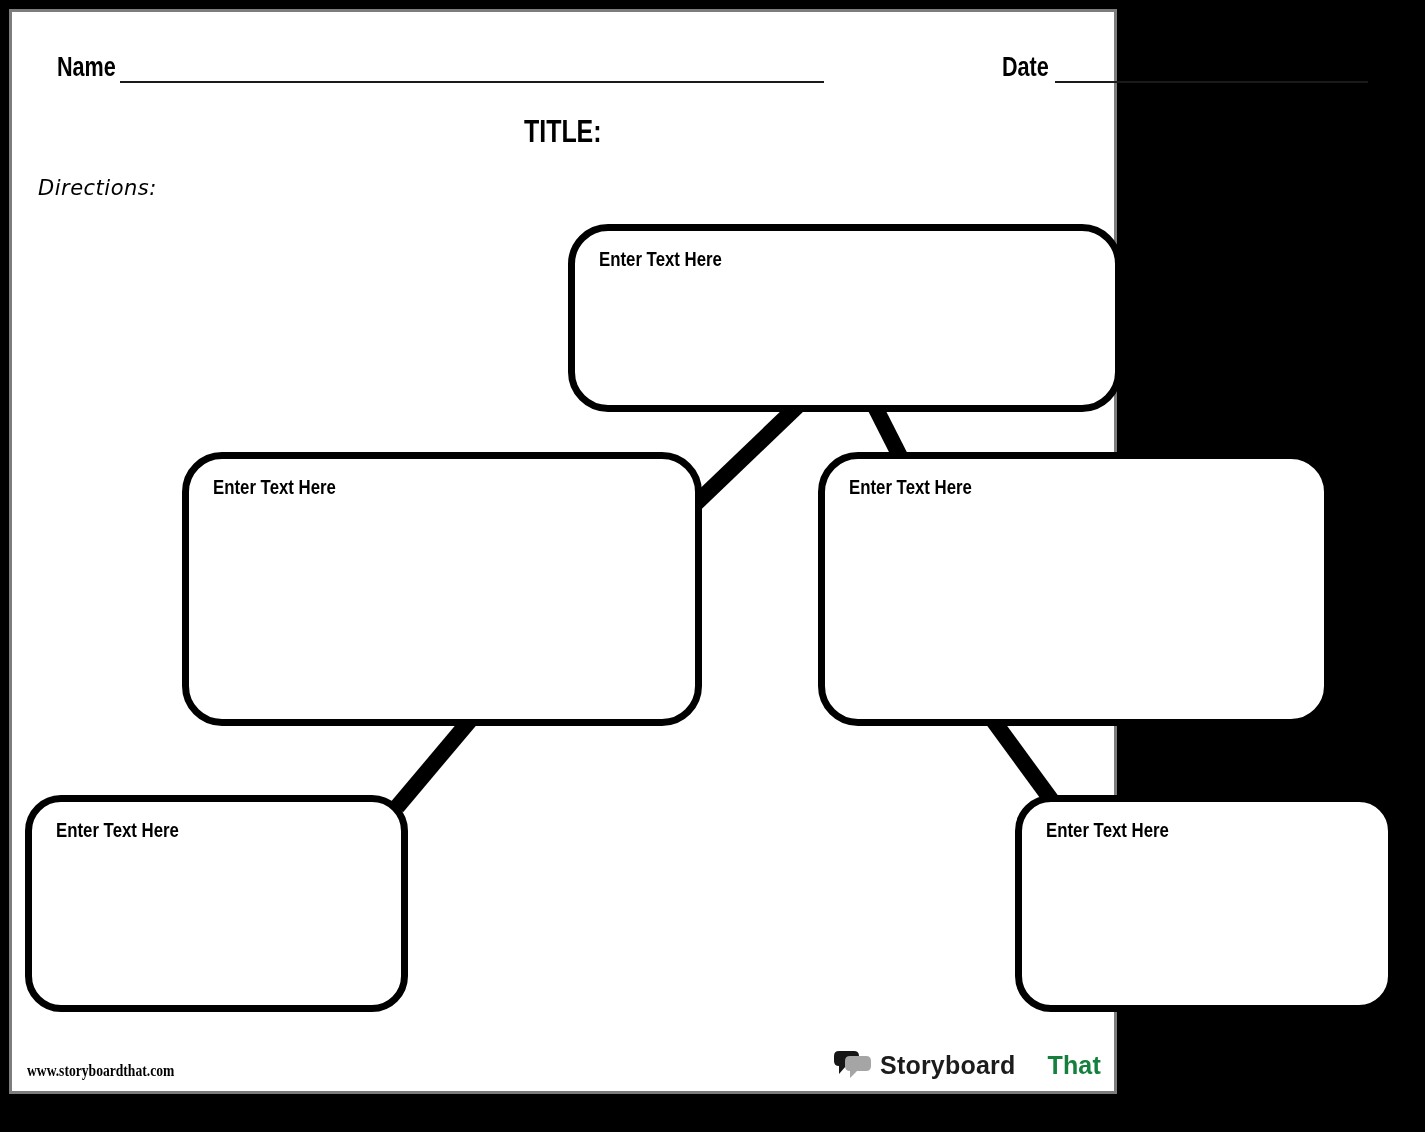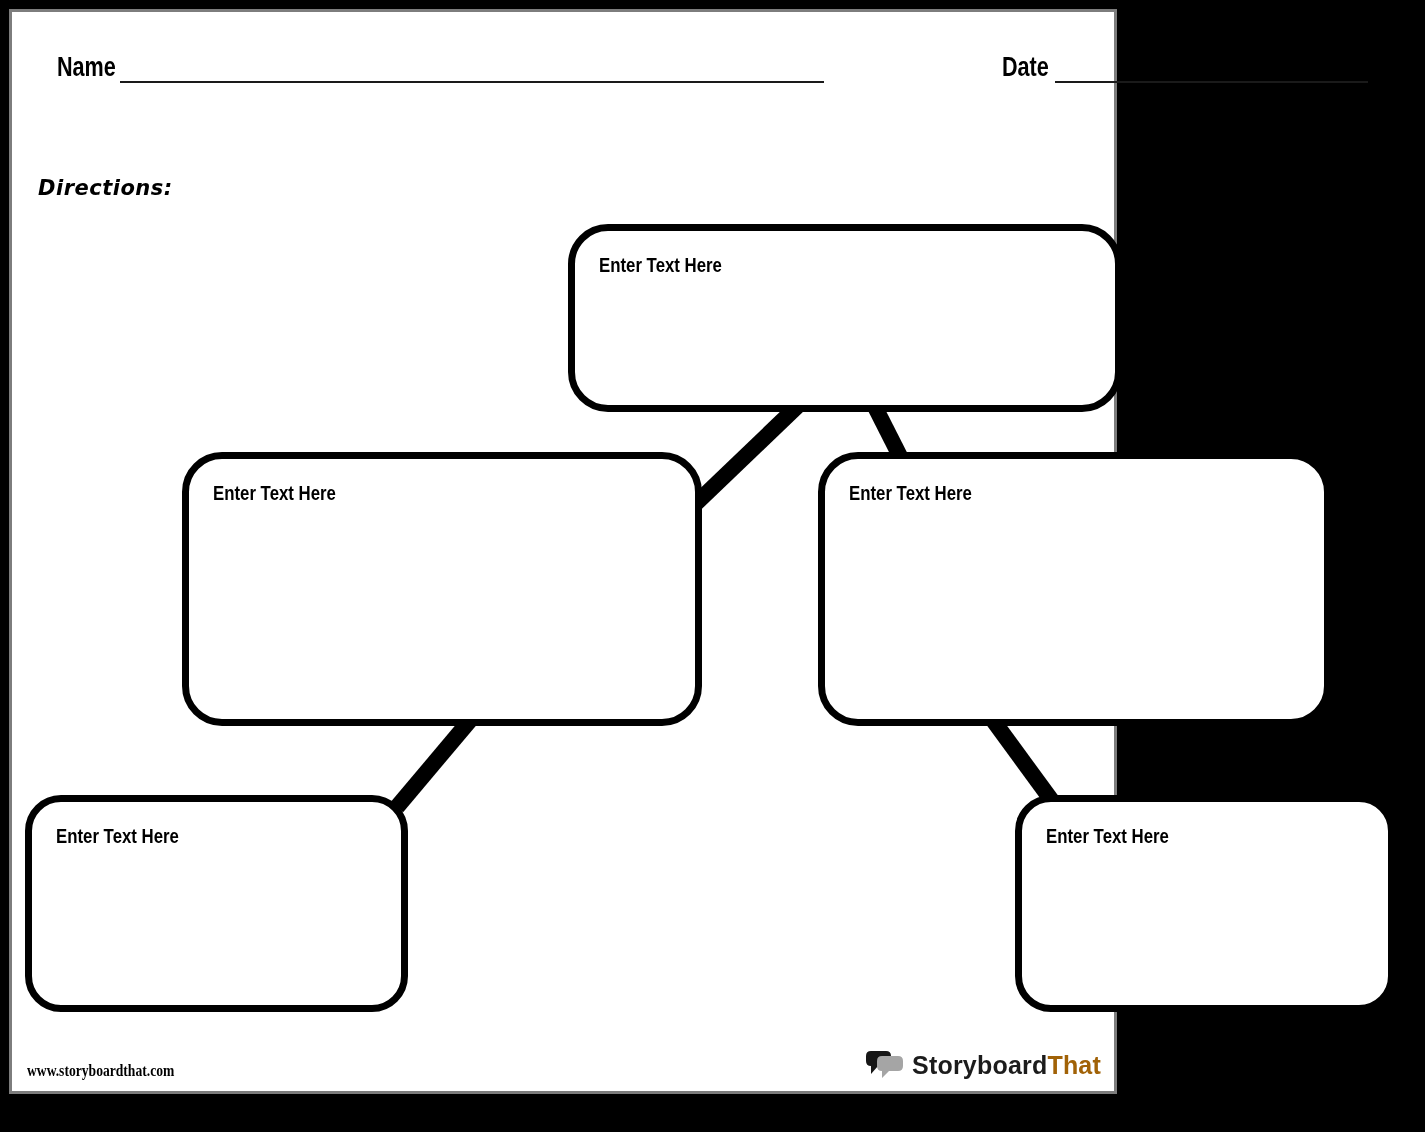--- a/index.html
+++ b/index.html
@@ -15,59 +15,62 @@
   .cond{
     font-weight:bold;color:#000;display:inline-block;
     transform:scaleX(0.8);transform-origin:left center;white-space:nowrap;
   }
   .field-label{position:absolute;font-size:27px;letter-spacing:0;}
   .rule{position:absolute;height:0;border-top:2px solid #1a1a1a;}
   .title-wrap{position:absolute;top:101px;left:0;width:100%;text-align:center;}
   .title-wrap .cond{transform:scaleX(0.78);transform-origin:center;font-size:32px;}
   .directions{
     position:absolute;left:26px;top:164px;
-    font-family:"DejaVu Sans",sans-serif;font-style:italic;font-weight:700;
+    font-family:"DejaVu Sans",sans-serif;font-style:italic;font-weight:400;
     font-size:21px;color:#000;letter-spacing:0.5px;
   }
   .connectors{position:absolute;left:0;top:0;width:1396px;height:1079px;z-index:1;}
   .textbox{
     position:absolute;background:#fff;border:7px solid #000;border-radius:40px;
-    box-sizing:border-box;z-index:2;padding:23px 24px;
+    box-sizing:border-box;z-index:2;padding:17px 24px;
   }
   .textbox .label{
     font-weight:bold;font-size:20px;color:#000;display:inline-block;
     transform:scaleX(0.84);transform-origin:left center;white-space:nowrap;
   }
   .box-top{left:556px;top:212px;width:554px;height:188px;}
   .box-mid-left{left:170px;top:440px;width:520px;height:274px;}
   .box-mid-right{left:806px;top:440px;width:513px;height:274px;}
   .box-bottom-left{left:13px;top:783px;width:383px;height:217px;border-radius:36px;}
   .box-bottom-right{left:1003px;top:783px;width:380px;height:217px;border-radius:36px;}
   .footer-url{position:absolute;left:15px;top:1050px;font-size:16px;font-family:Liberation Serif, serif;}
   .footer-url .cond{transform:scaleX(0.85);}
   .logo{
     position:absolute;right:13px;top:1038px;display:flex;align-items:center;gap:8px;
     z-index:3;
   }
   .logo-text{font-size:25px;font-weight:600;letter-spacing:0.2px;}
   .logo-text .primary{color:#1c1c1c;text-align:right;}
-  .logo-text .secondary{color:#a16207;}
+  .logo-text .secondary{color:#15803d;padding-left:32px;}
 </style>
 </head>
 <body>
 
 <div>
   <div class="page">
 
     <span class="field-label cond" style="left:45px;top:40px;">Name</span>
     <div class="rule" style="left:108px;top:69px;width:704px;"></div>
 
     <span class="field-label cond" style="left:990px;top:40px;">Date</span>
     <div class="rule" style="left:1043px;top:69px;width:313px;"></div>
 
+    <div class="title-wrap">
+      <span class="cond">TITLE:</span>
+    </div>
 
     <span class="directions">Directions:</span>
 
     <svg class="connectors" viewBox="0 0 1396 1079">
       <line x1="795" y1="385" x2="675" y2="500" stroke="#000" stroke-width="16"></line>
       <line x1="858" y1="385" x2="895" y2="458" stroke="#000" stroke-width="16"></line>
       <line x1="465" y1="700" x2="385" y2="795" stroke="#000" stroke-width="16"></line>
       <line x1="975" y1="700" x2="1046" y2="797" stroke="#000" stroke-width="16"></line>
     </svg>
 

